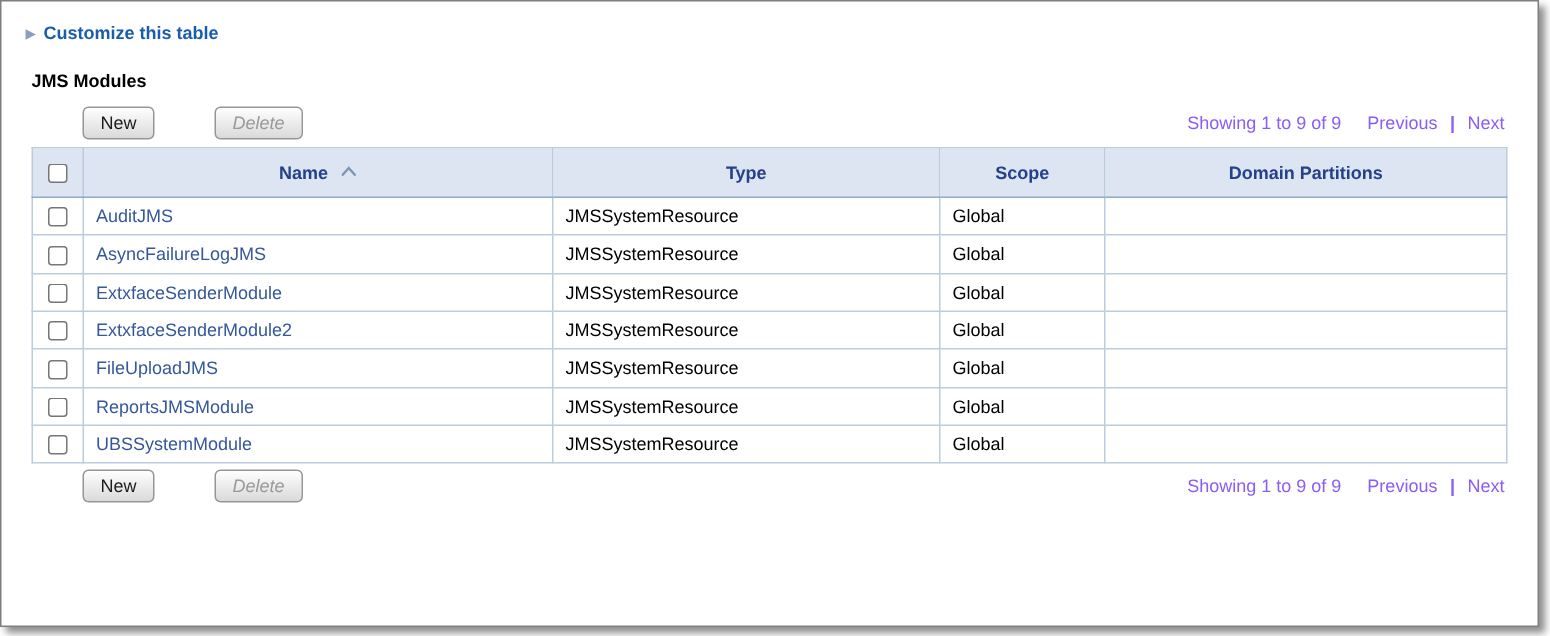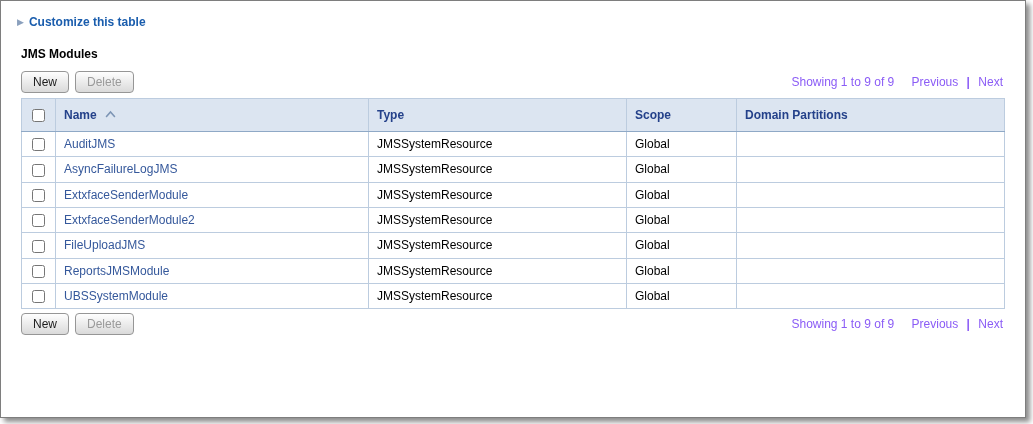--- a/index.html
+++ b/index.html
@@ -62,43 +62,44 @@
   .btn-group { display: flex; gap: 6px; }
   .btn {
     font-family: "Liberation Sans", sans-serif;
     font-size: 12px;
     color: #1c1c1c;
     background: linear-gradient(#fefefe, #dadada);
     border: 1px solid #969696;
     border-radius: 4px;
     padding: 3px 11px;
     cursor: pointer;
-  }
-  .btn.disabled { color: #9a9a9a; }
+    margin-left: 34px;
+  }
+  .btn.disabled { color: #9a9a9a; font-style: italic; }
   .paging { color: #8b5cf6; white-space: nowrap; padding-right: 2px; }
   .pg-links { margin-left: 14px; }
   .pg { cursor: pointer; }
   .sep { margin: 0 5px; font-weight: bold; }
 
   table.grid {
     width: 100%;
     border-collapse: collapse;
     border: 1px solid var(--grid-outer);
     table-layout: fixed;
   }
   .grid th, .grid td {
     border: 1px solid var(--grid-inner);
     overflow: hidden;
     white-space: nowrap;
   }
   .grid thead th {
     background: var(--header-bg);
     color: var(--header-text);
     font-weight: bold;
-    text-align: left;
+    text-align: center;
     padding: 9px 8px;
     border-bottom: 1px solid var(--grid-outer);
   }
   .grid td { padding: 5px 8px; background: #fff; }
   .col-check { width: 34px; text-align: center !important; padding: 5px 4px !important; }
   .col-name  { width: 313px; }
   .col-type  { width: 258px; }
   .col-scope { width: 110px; }
   .col-domain { width: auto; }
   .grid input[type="checkbox"] {

